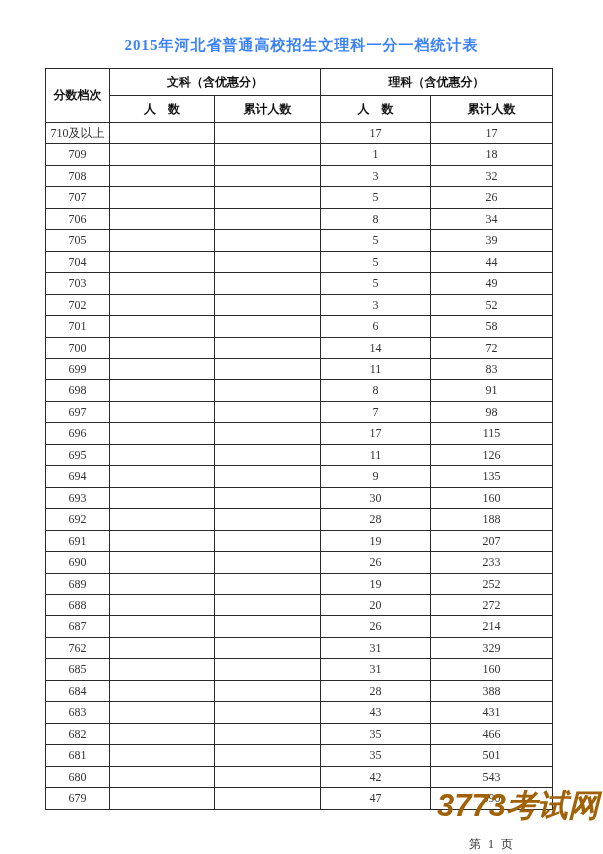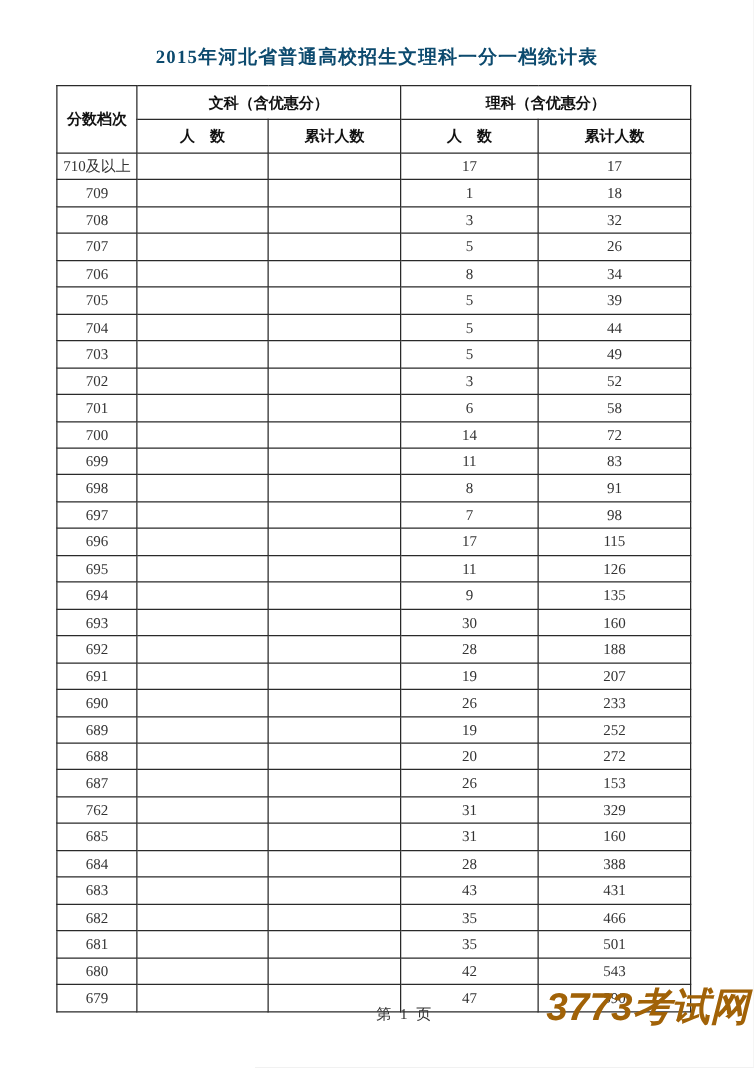--- a/index.html
+++ b/index.html
@@ -16,21 +16,21 @@
   }
   .doc-title {
     position: absolute;
     top: 36px;
     left: 0;
     width: 100%;
     text-align: center;
     font-size: 15px;
     font-weight: bold;
     letter-spacing: 1px;
-    color: #0c4a6e;
+    color: #3b82f6;
   }
   table.score-table {
     position: absolute;
     top: 68px;
     left: 45px;
     border-collapse: collapse;
     table-layout: fixed;
     width: 507px;
   }
   table.score-table th, table.score-table td {
@@ -53,28 +53,27 @@
     color: #333;
     font-weight: normal;
   }
   .col-score  { width: 64px; }
   .col-a-cnt  { width: 105px; }
   .col-a-cum  { width: 106px; }
   .col-s-cnt  { width: 110px; }
   .col-s-cum  { width: 122px; }
   .page-footer {
     position: absolute;
-    top: 803px;
+    top: 836px;
     left: 45px;
     width: 470px;
-    text-align: center;
+    text-align: right;
     font-size: 12px;
     color: #333;
     letter-spacing: 2px;
-    margin-left: 44px;
   }
   .watermark {
     position: absolute;
     right: 4px;
     top: 790px;
     text-align: right;
     line-height: 1;
     pointer-events: none;
   }
   .watermark .wm-line1 {
@@ -281,21 +280,21 @@
       <td></td>
       <td></td>
       <td>20</td>
       <td>272</td>
     </tr>
         <tr>
       <td>687</td>
       <td></td>
       <td></td>
       <td>26</td>
-      <td>153</td>
+      <td>214</td>
     </tr>
         <tr>
       <td>762</td>
       <td></td>
       <td></td>
       <td>31</td>
       <td>329</td>
     </tr>
         <tr>
       <td>685</td>

